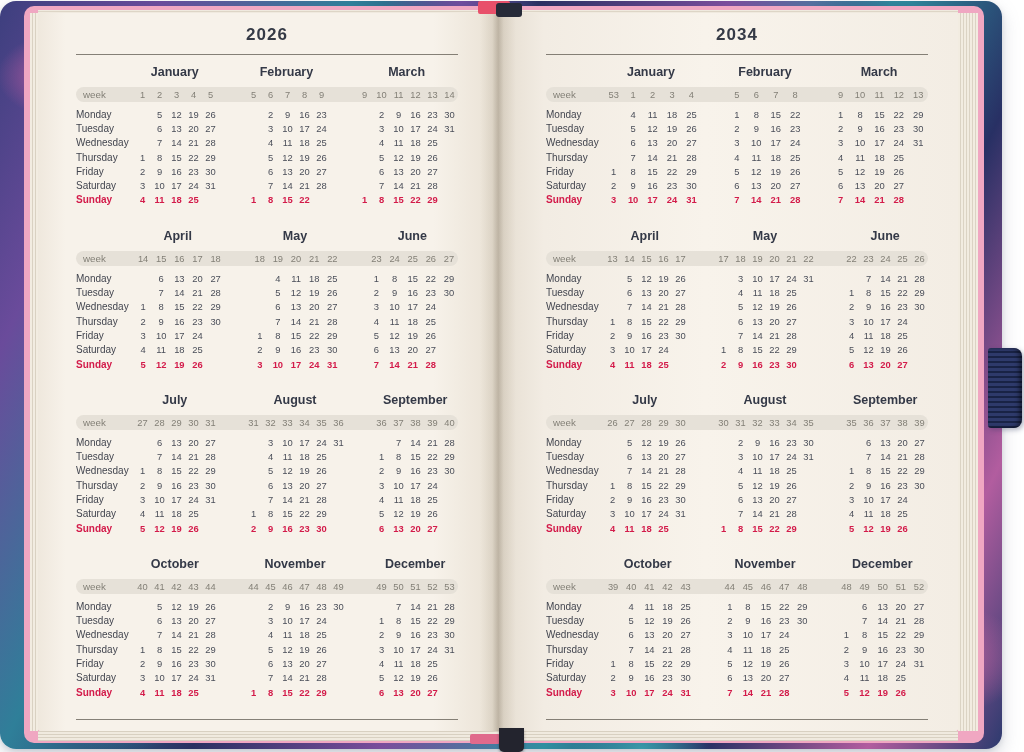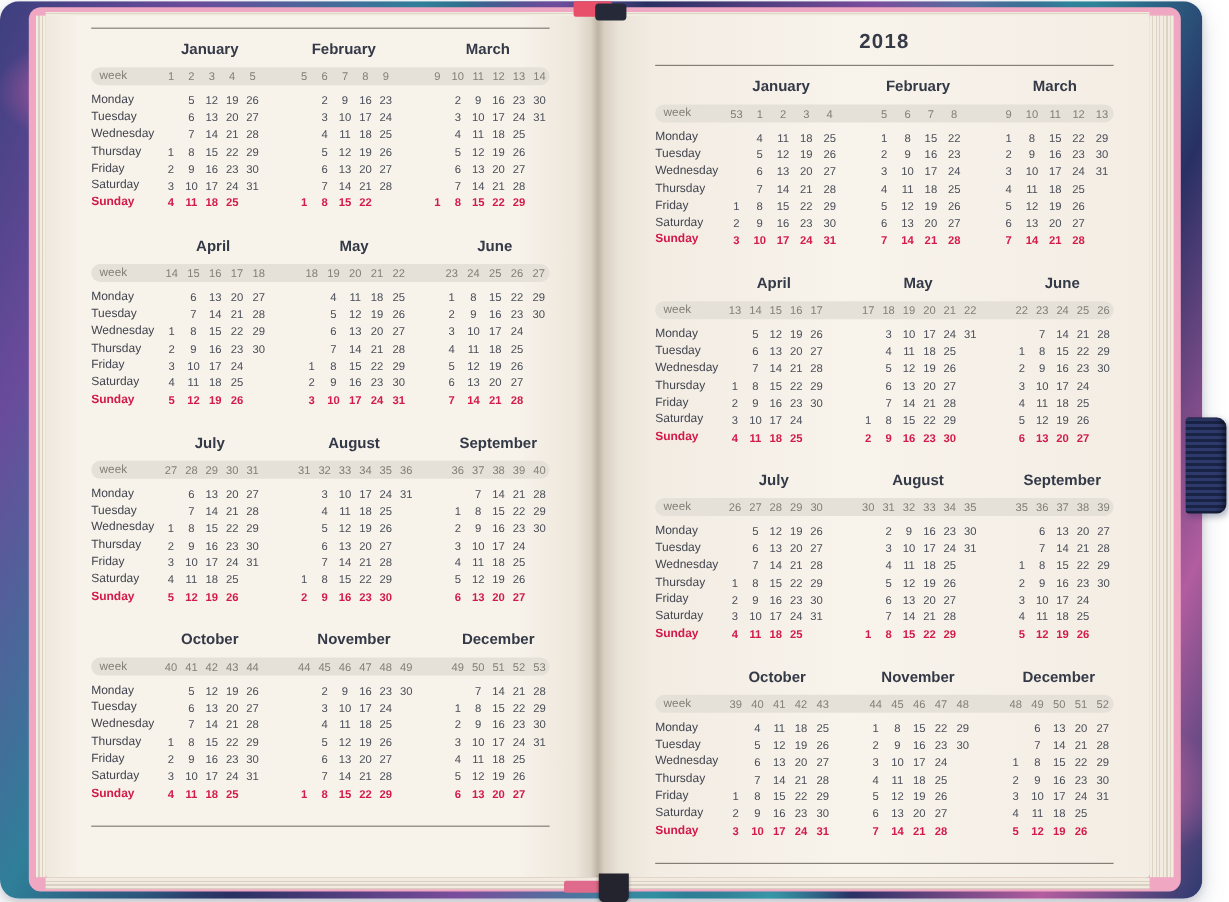--- a/index.html
+++ b/index.html
@@ -97,20 +97,21 @@
     <div class="liner"></div>
     <div class="stack stack-top"></div>
     <div class="stack stack-left"></div>
     <div class="stack stack-right"></div>
     <div class="stack stack-bottom"></div>
 
     <div class="pages">
       <div class="pageshade shade-left"></div>
       <div class="pageshade shade-right"></div>
       <div class="pagecol pc-left">
+          <div class="year-title">2026</div>
           <div class="rule title-rule"></div>
           <div class="quarter">
             <div class="mrow mnames">
               <div class="lbl spacer"></div>
               <div class="mname" style="flex-grow: 5;">January</div>
               <div class="mname" style="flex-grow: 5;">February</div>
               <div class="mname" style="flex-grow: 6;">March</div>
             </div>
             <div class="mrow wband">
               <div class="lbl wlabel">week</div>
@@ -925,21 +926,21 @@
                 <span class="cell">13</span>
                 <span class="cell">20</span>
                 <span class="cell">27</span>
                 <span class="cell"></span>
               </div>
             </div>
           </div>
           <div class="rule bottom-rule"></div>
         </div>
       <div class="pagecol pc-right">
-          <div class="year-title">2018</div>
+          <div class="year-title">2034</div>
           <div class="rule title-rule"></div>
           <div class="quarter">
             <div class="mrow mnames">
               <div class="lbl spacer"></div>
               <div class="mname" style="flex-grow: 5;">January</div>
               <div class="mname" style="flex-grow: 4;">February</div>
               <div class="mname" style="flex-grow: 5;">March</div>
             </div>
             <div class="mrow wband">
               <div class="lbl wlabel">week</div>

